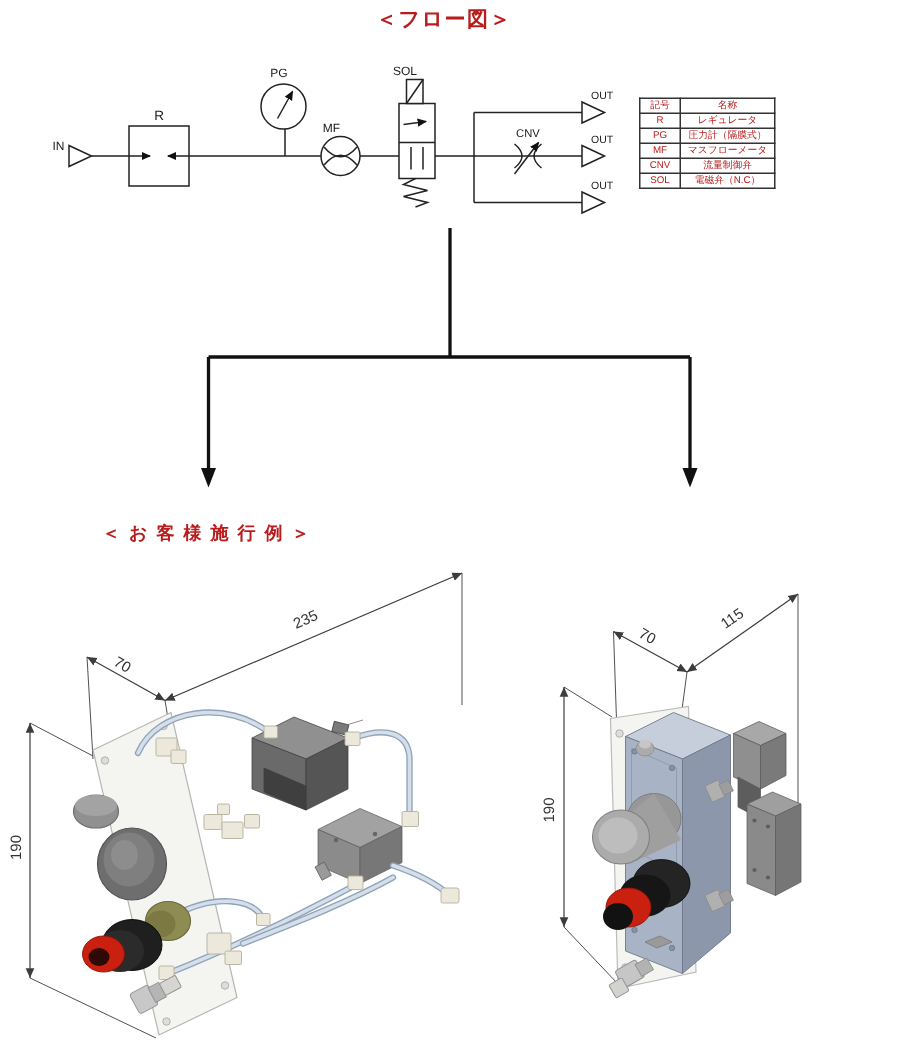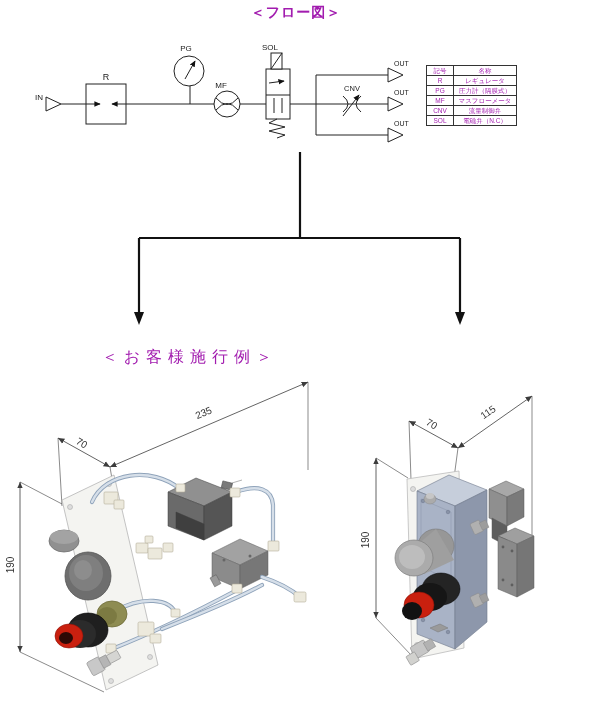--- a/index.html
+++ b/index.html
@@ -1,21 +1,21 @@
 <!DOCTYPE html>
 <html><head>
 <meta charset="utf-8">
 <style>
   html,body{margin:0;padding:0;background:#ffffff;}
   .page{position:relative;width:600px;height:704px;background:#ffffff;overflow:hidden;
-        font-family:"Liberation Sans",sans-serif;color:#a21caf;border-radius:17px;}
+        font-family:"Liberation Sans",sans-serif;color:#b91c1c;border-radius:17px;}
   .title{position:absolute;left:196px;top:4px;width:200px;text-align:center;
          font-size:14px;font-weight:bold;letter-spacing:1px;}
-  .heading{position:absolute;top:347px;width:210px;text-align:right;
-           font-size:16px;font-weight:normal;letter-spacing:6px;white-space:nowrap;}
+  .heading{position:absolute;top:347px;width:210px;text-align:left;
+           font-size:12px;font-weight:bold;letter-spacing:6px;white-space:nowrap;}
   .heading.left{left:68px;}
   .heading.right{left:372px;}
   svg{position:absolute;left:0;top:0;}
   table.legend{position:absolute;left:426px;top:65px;border-collapse:collapse;
                font-size:6.5px;line-height:1.15;table-layout:fixed;}
   table.legend th,table.legend td{border:1px solid #333;padding:0 2px;height:9px;
                text-align:center;white-space:nowrap;overflow:hidden;font-weight:normal;}
   table.legend .c1{width:22px;}
   table.legend .c2{width:58px;}
   text{font-family:"Liberation Sans",sans-serif;fill:#1a1a1a;}

